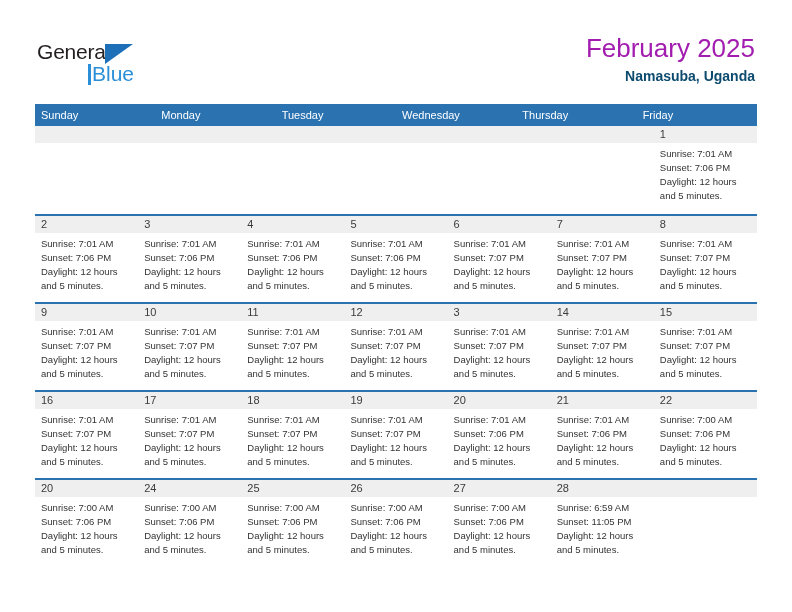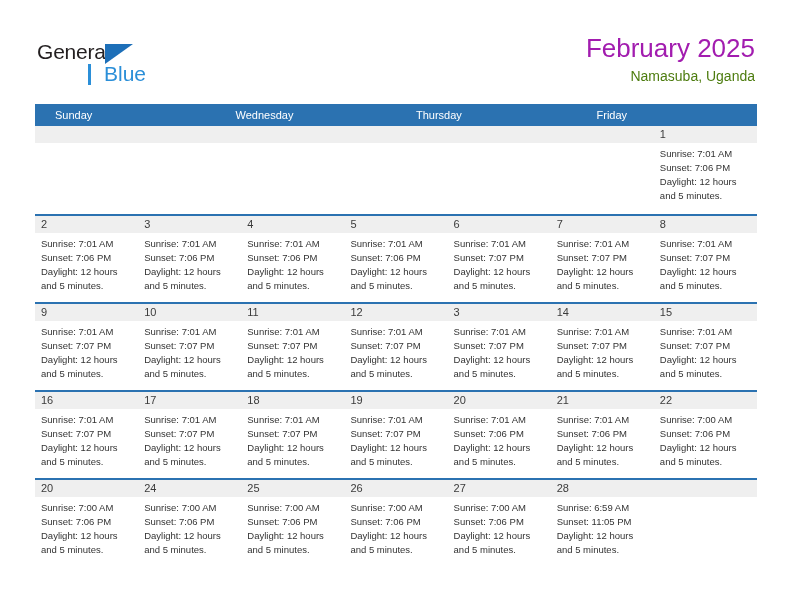--- a/index.html
+++ b/index.html
@@ -64,59 +64,59 @@
     background: #2b8fd8;
   }
   .logo-blue {
     position: absolute;
     left: 55px;
     top: 22px;
     font-size: 21px;
     color: #2b8fd8;
     line-height: 24px;
     white-space: nowrap;
-    margin-left: 12px;
   }
 
   .title-block {
     position: absolute;
     right: 37px;
     top: 33px;
     text-align: right;
   }
   .cal-title {
     font-size: 26px;
     color: #a21caf;
     line-height: 31px;
     white-space: nowrap;
   }
   .cal-subtitle {
     margin-top: 4px;
     font-size: 14px;
-    color: #4d7c0f;
+    color: #0c4a6e;
     line-height: 17px;
     white-space: nowrap;
+    font-weight: bold;
   }
 
   
   .calendar {
     position: absolute;
     left: 35px;
     top: 104px;
     width: 722px;
   }
   .weekdays {
     display: flex;
     background: #2b72b1;
     height: 22px;
   }
   .weekday {
     flex: 1 1 0;
     box-sizing: border-box;
-    padding-left: 20px;
+    padding-left: 6px;
     font-size: 11px;
     color: #ffffff;
     line-height: 22px;
     white-space: nowrap;
     overflow: hidden;
   }
 
   .week-row {
     display: flex;
     border-top: 2px solid #2b72b1;
@@ -167,20 +167,22 @@
     <div class="title-block">
       <div class="cal-title">February 2025</div>
       <div class="cal-subtitle">Namasuba, Uganda</div>
     </div>
 
   </div>
 
   <div class="calendar">
     <div class="weekdays" id="weekday-header">
         <div class="weekday">Sunday</div>
+        <div class="weekday">Monday</div>
+        <div class="weekday">Tuesday</div>
         <div class="weekday">Wednesday</div>
         <div class="weekday">Thursday</div>
         <div class="weekday">Friday</div>
       </div>
     <div id="weeks-container">
         <div class="week-row">
           <div class="day-cell empty">
             <div class="day-number-band"></div>
           </div>
           <div class="day-cell empty">

